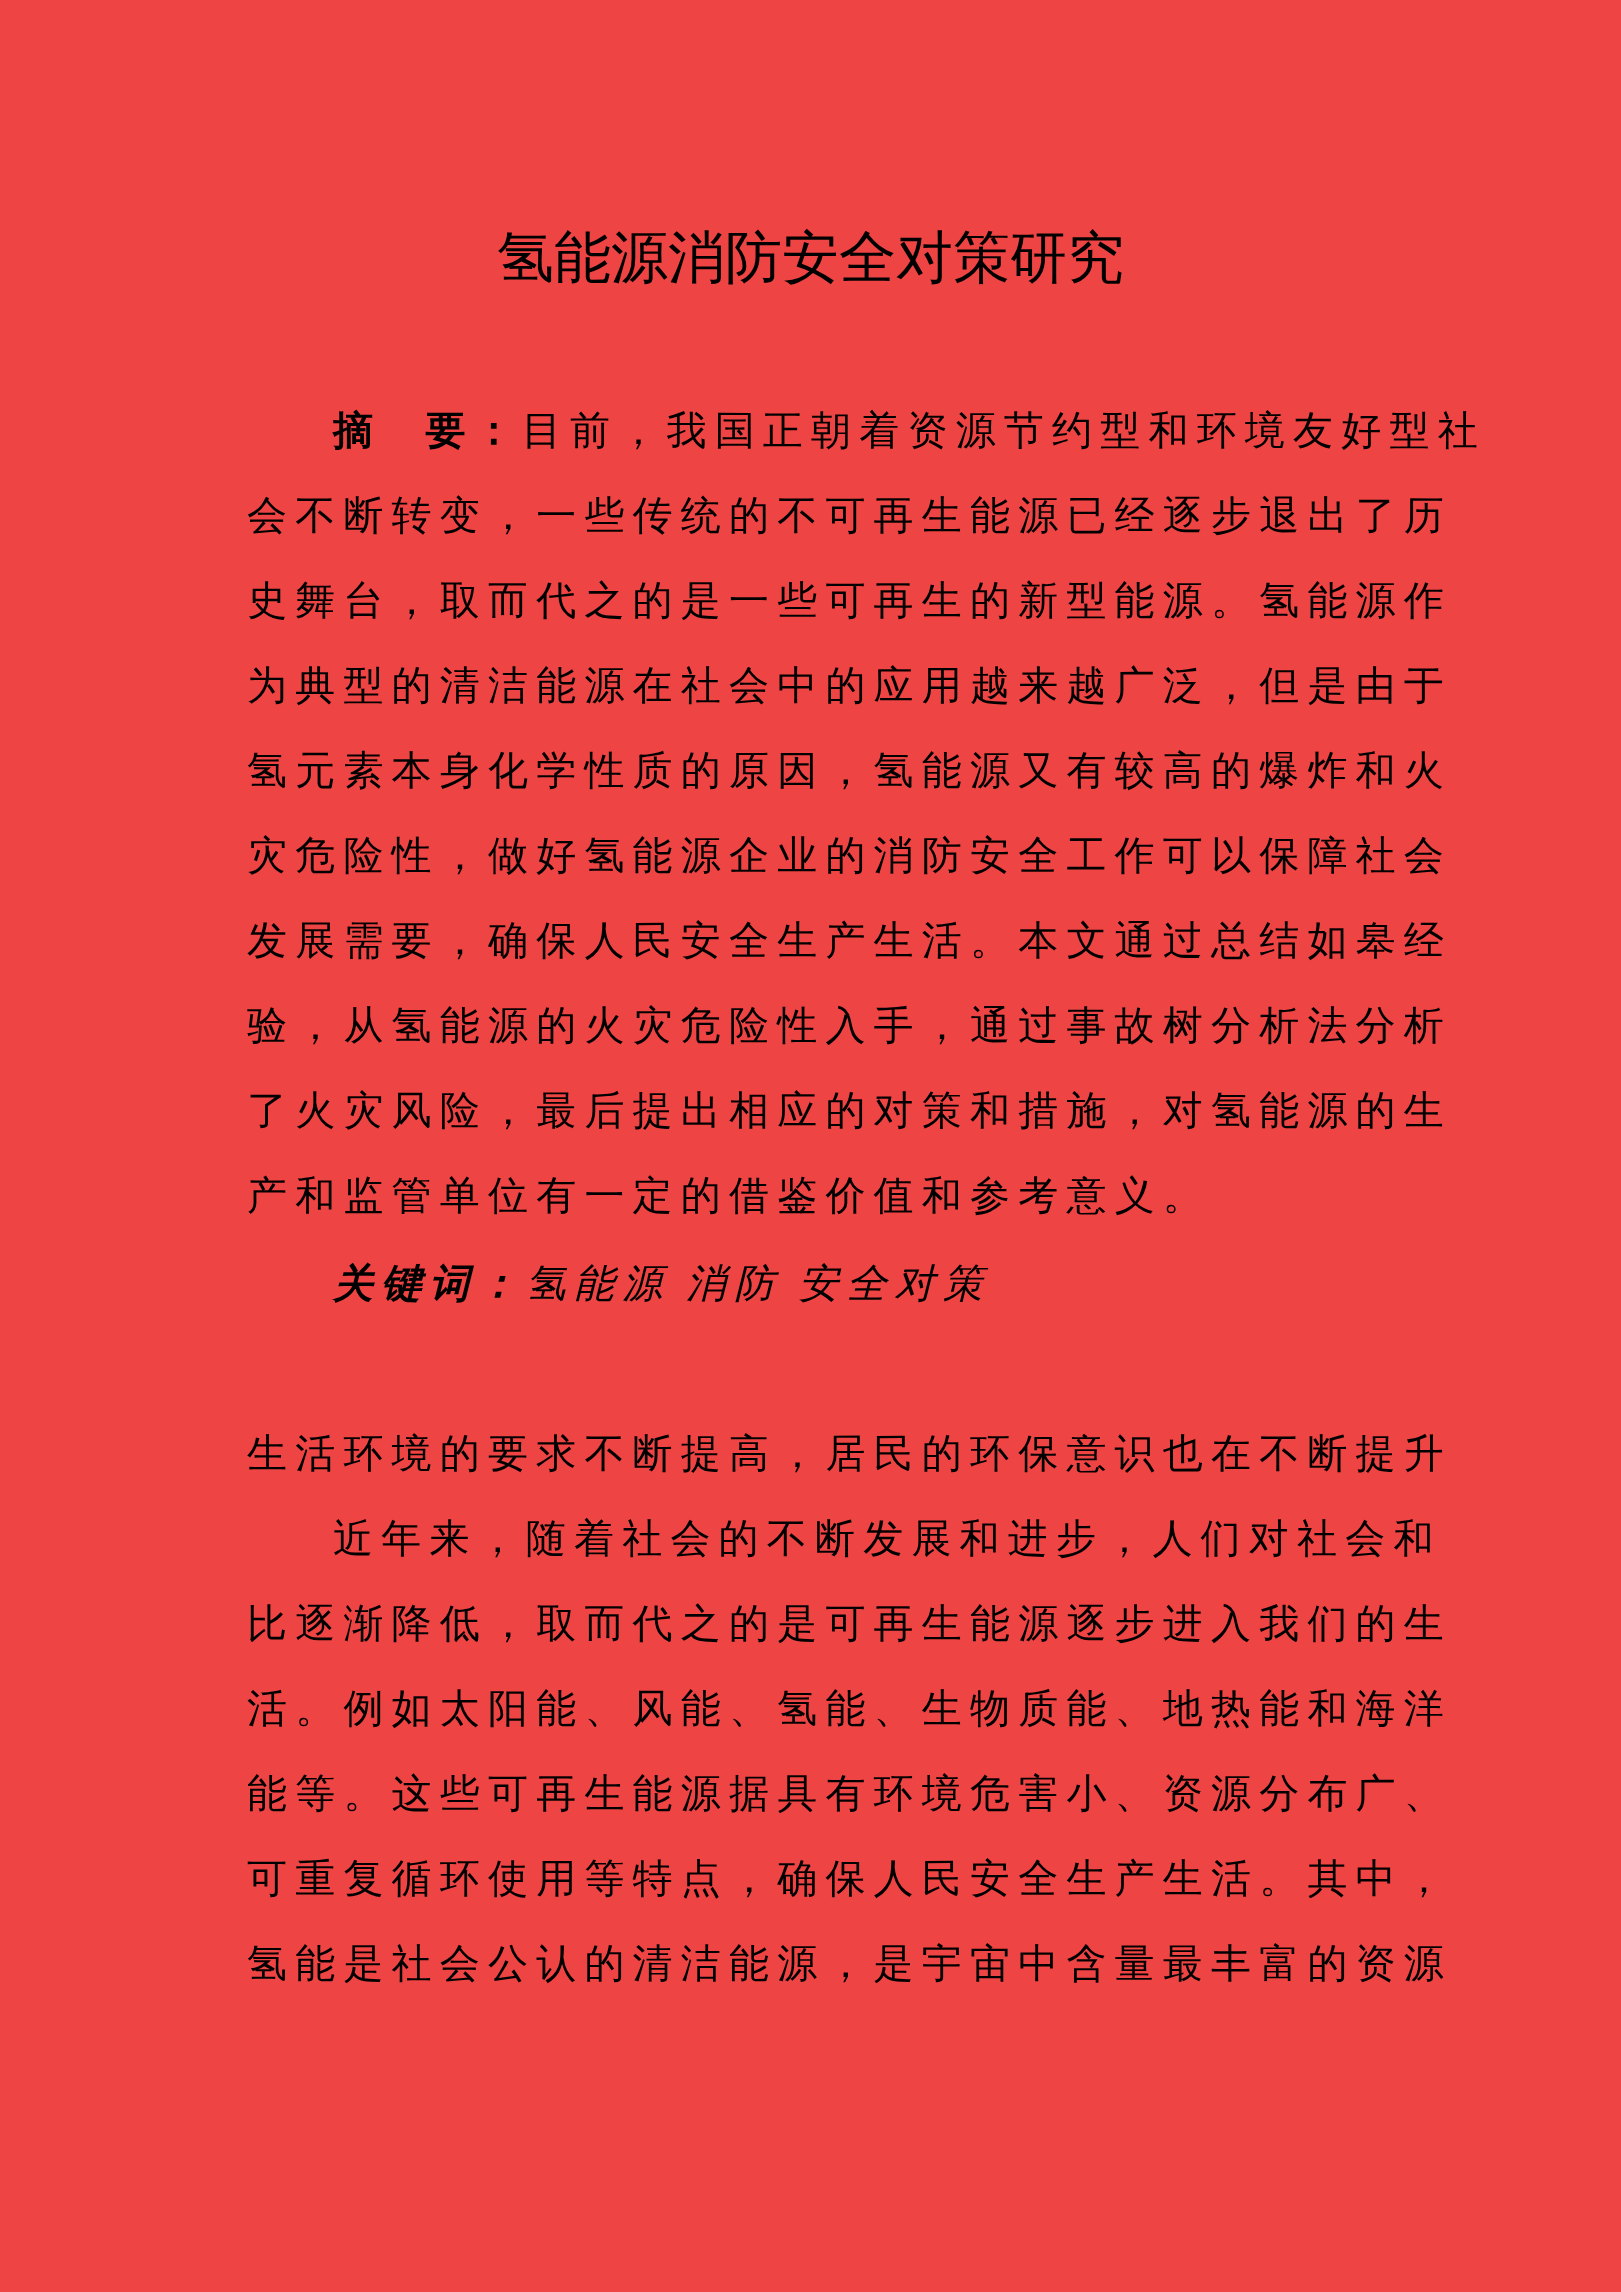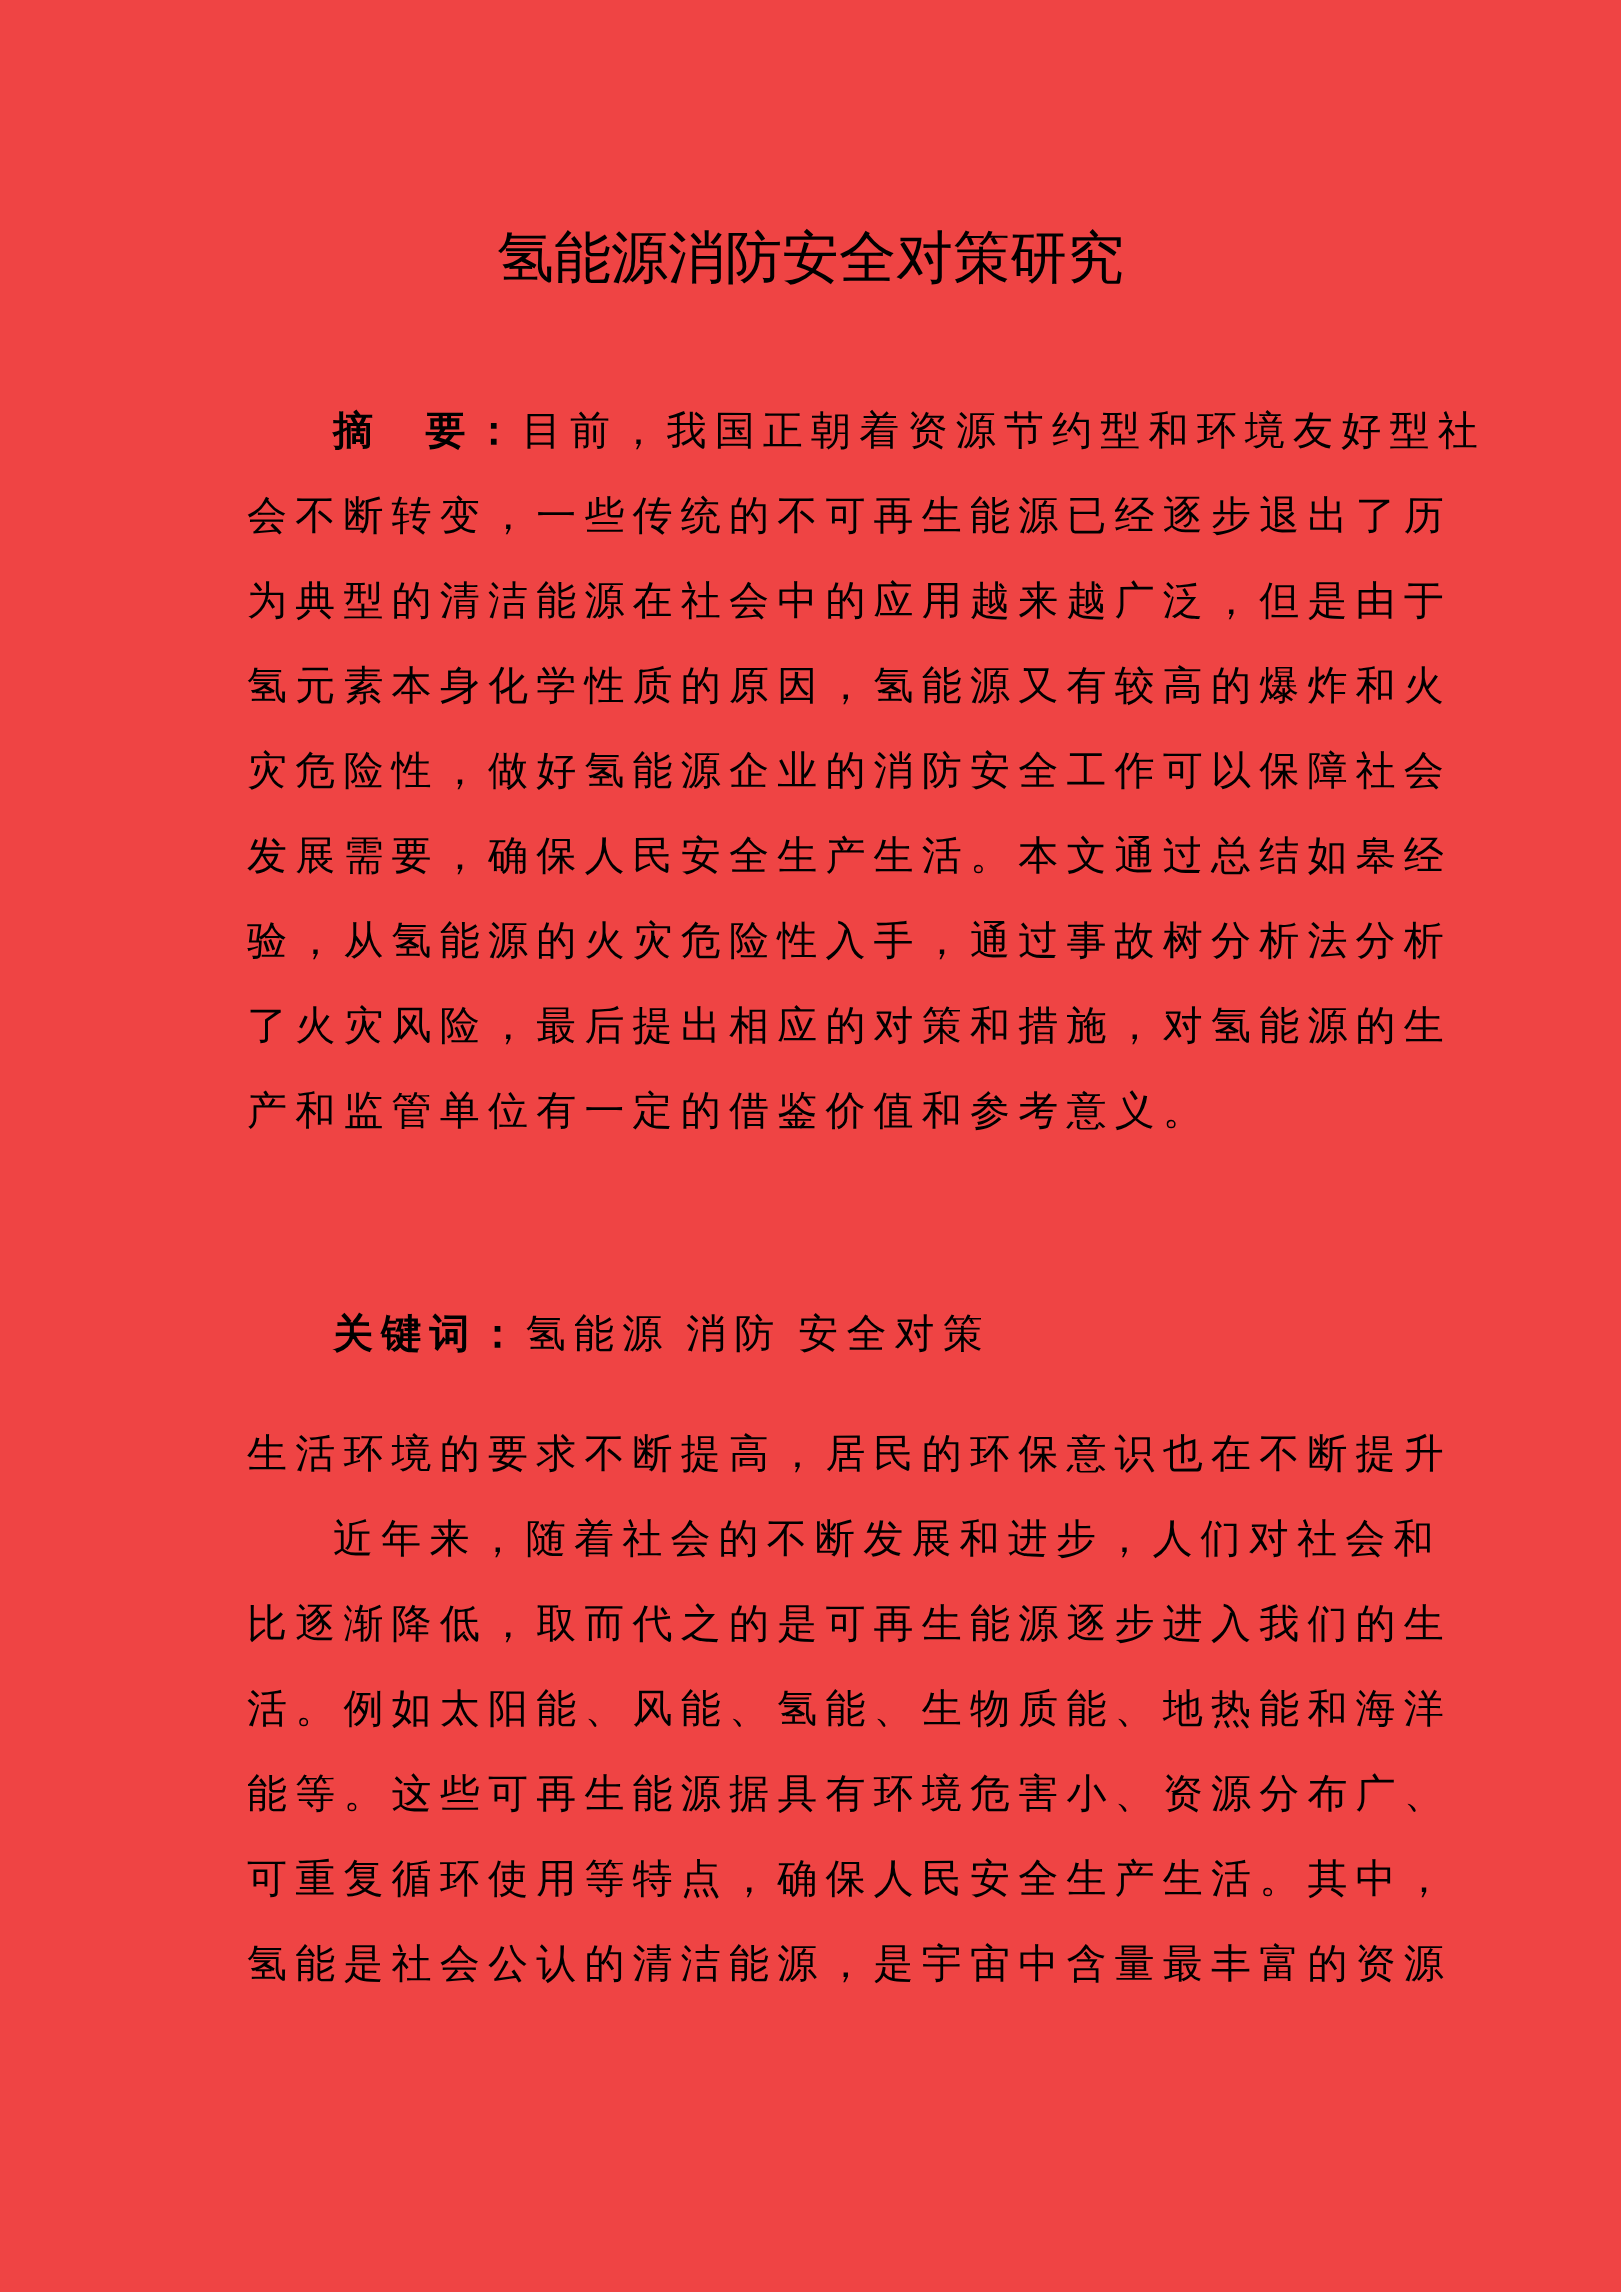--- a/index.html
+++ b/index.html
@@ -47,34 +47,35 @@
       white-space: nowrap;
       letter-spacing: 8.2px;
     }
     .indent {
       padding-left: 86px;
     }
     .bold {
       font-weight: bold;
     }
     #abstract { top: 388px; }
-    #keywords { top: 1291px; }
+    #keywords { top: 1241px; font-style: italic; }
     #intro { top: 1411px; }
     .kw-item { margin-right: 15.7px; }
   </style>
 </head>
 <body>
 
 <div class="page">
 
   <div class="title">氢能源消防安全对策研究</div>
 
   <div class="block" id="abstract">
     <span class="line indent"><span class="bold" style="white-space:pre;">摘  要：</span><span>目前，我国正朝着资源节约型和环境友好型社</span></span>
     <span class="line">会不断转变，一些传统的不可再生能源已经逐步退出了历</span>
+    <span class="line">史舞台，取而代之的是一些可再生的新型能源。氢能源作</span>
     <span class="line">为典型的清洁能源在社会中的应用越来越广泛，但是由于</span>
     <span class="line">氢元素本身化学性质的原因，氢能源又有较高的爆炸和火</span>
     <span class="line">灾危险性，做好氢能源企业的消防安全工作可以保障社会</span>
     <span class="line">发展需要，确保人民安全生产生活。本文通过总结如皋经</span>
     <span class="line">验，从氢能源的火灾危险性入手，通过事故树分析法分析</span>
     <span class="line">了火灾风险，最后提出相应的对策和措施，对氢能源的生</span>
     <span class="line">产和监管单位有一定的借鉴价值和参考意义。</span>
   </div>
 
   <div class="block" id="keywords">

